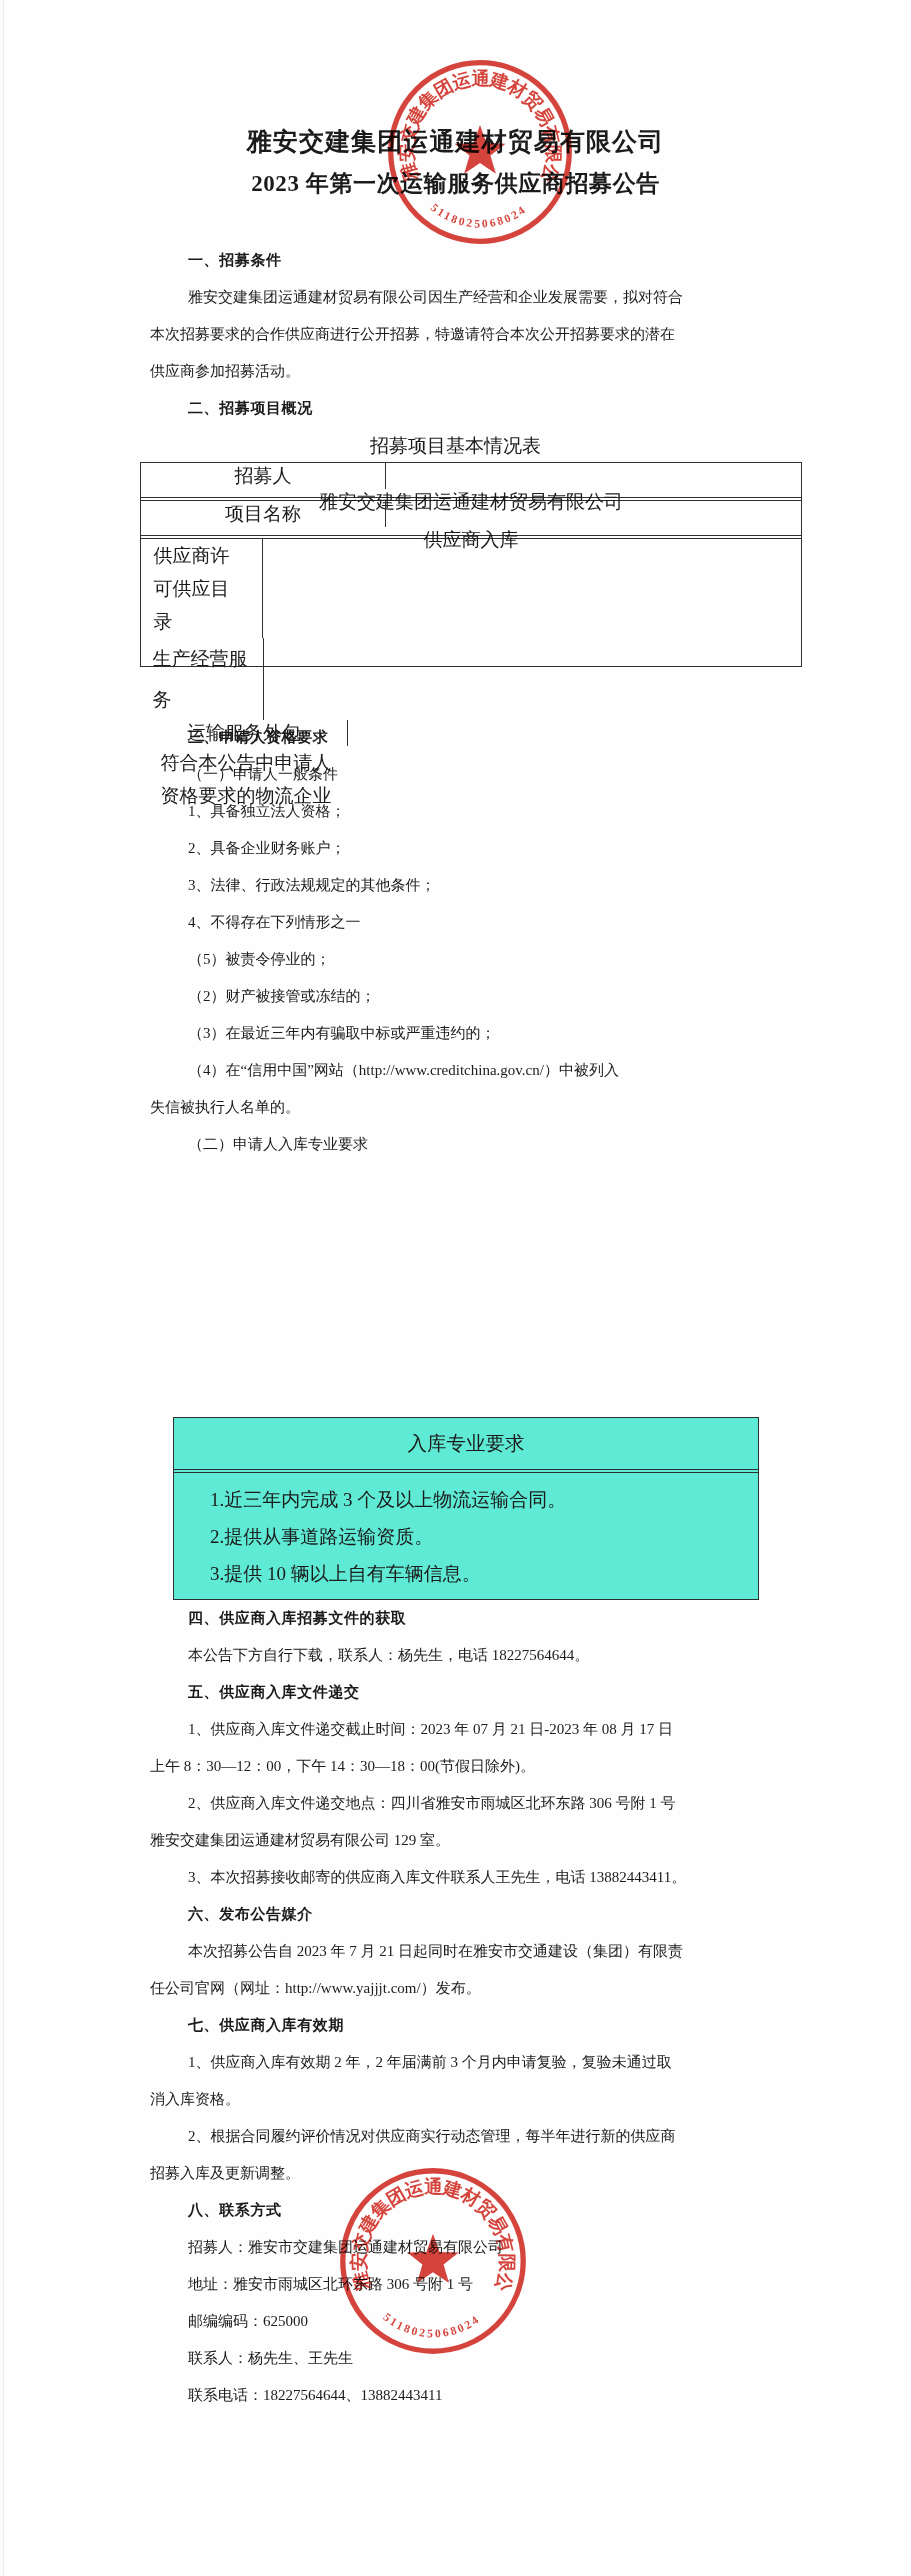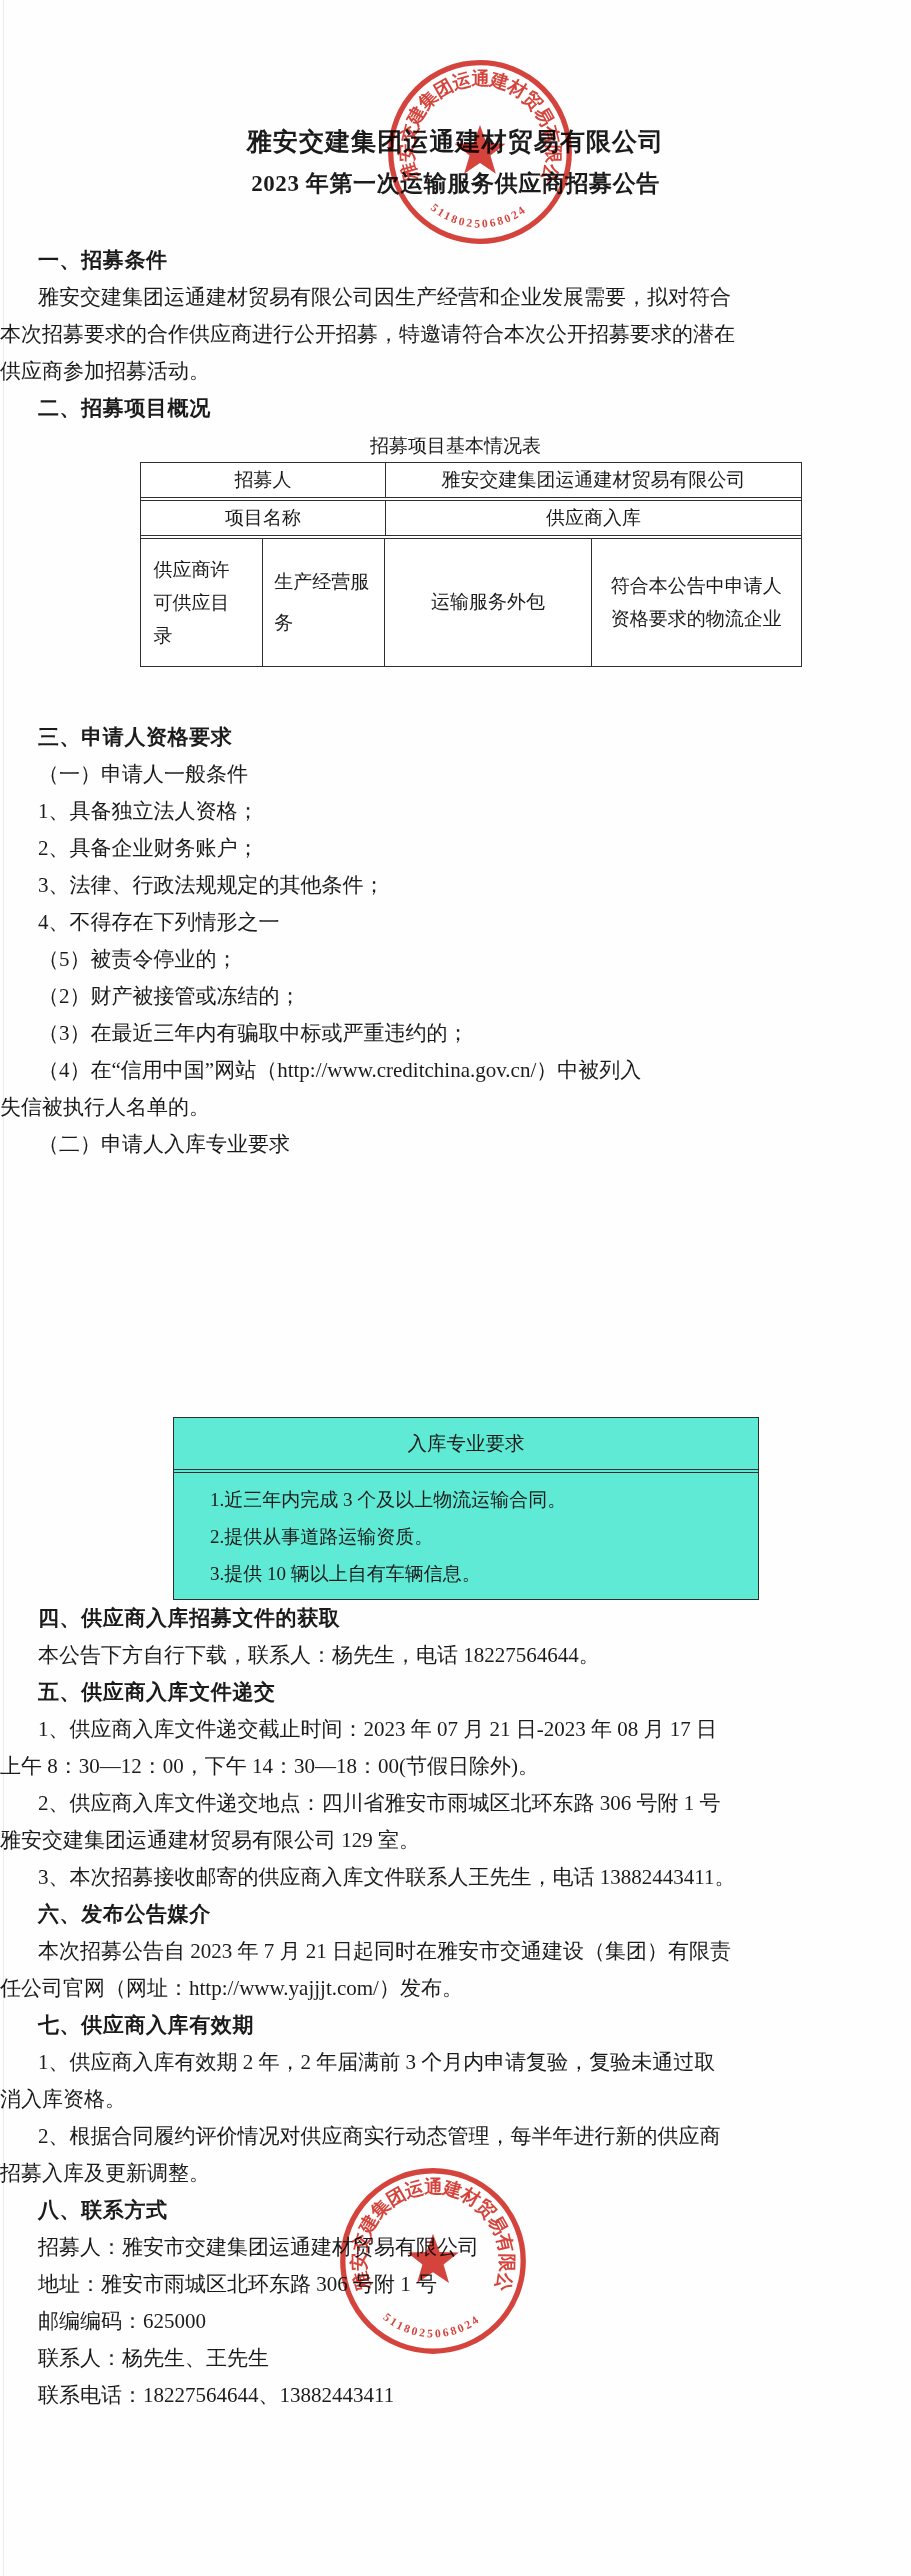--- a/index.html
+++ b/index.html
@@ -3,27 +3,27 @@
 <meta charset="utf-8">
 <style>
   html,body{margin:0;padding:0;background:#ffffff;}
   .page{
     position:relative;width:911px;height:2576px;background:#fefefe;
     font-family:"Liberation Serif","DejaVu Serif",serif;color:#1b1b1b;overflow:hidden;
   }
   .content{position:relative;padding-top:121px;z-index:1;}
   .t1{font-size:25px;font-weight:bold;line-height:42px;text-align:center;letter-spacing:1.1px;}
   .t2{font-size:23px;font-weight:bold;line-height:42px;text-align:center;letter-spacing:0.6px;}
-  .ln{font-size:21px;line-height:37px;margin-right:86px;white-space:nowrap;}
+  .ln{font-size:15px;line-height:37px;margin-left:150px;margin-right:86px;white-space:nowrap;}
   .ind{padding-left:38px;}
   .hd{font-weight:bold;letter-spacing:0.6px;}
   .mt-h1{margin-top:37px;}
   .tbl-title{font-size:19px;line-height:37px;text-align:center;margin-top:0;}
   .tbl{margin-left:140px;width:662px;border:1.7px solid #2f2f2f;box-sizing:border-box;margin-top:-2.3px;background:#fff;}
-  .tr{display:flex;}
+  .tr{display:flex;flex-direction:column;}
   .tr12{height:34px;border-bottom:4px double #2f2f2f;}
   .tr3{height:127px;}
   .tc{display:flex;align-items:center;justify-content:center;font-size:19px;box-sizing:border-box;}
   .c-label{width:245px;border-right:1.1px solid #2f2f2f;}
   .c-value{flex:1;}
   .c31{width:122px;border-right:1.1px solid #2f2f2f;justify-content:flex-start;padding-left:12.6px;padding-right:20px;line-height:33px;white-space:normal;}
   .c32{width:123px;border-right:1.1px solid #2f2f2f;justify-content:flex-start;padding-left:11.5px;padding-right:10.3px;line-height:41px;white-space:normal;}
   .c33{width:207px;border-right:1.1px solid #2f2f2f;}
   .c34{width:210px;padding:0 10.3px;text-align:center;line-height:33px;white-space:normal;}
   .box{margin-left:173px;width:586px;border:1.7px solid #2f2f2f;box-sizing:border-box;margin-top:254px;background:#5eead4;}

